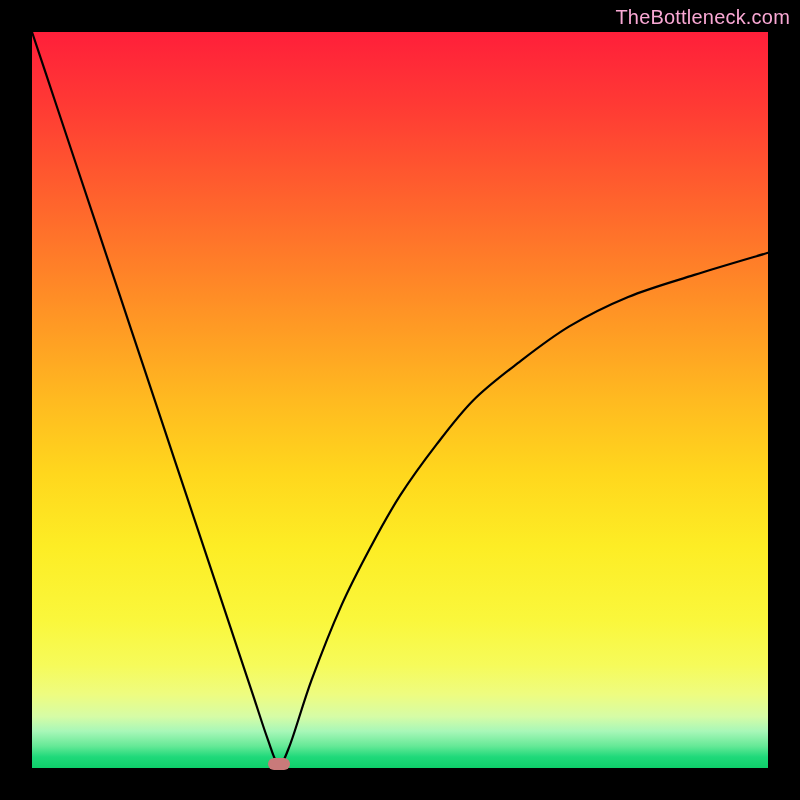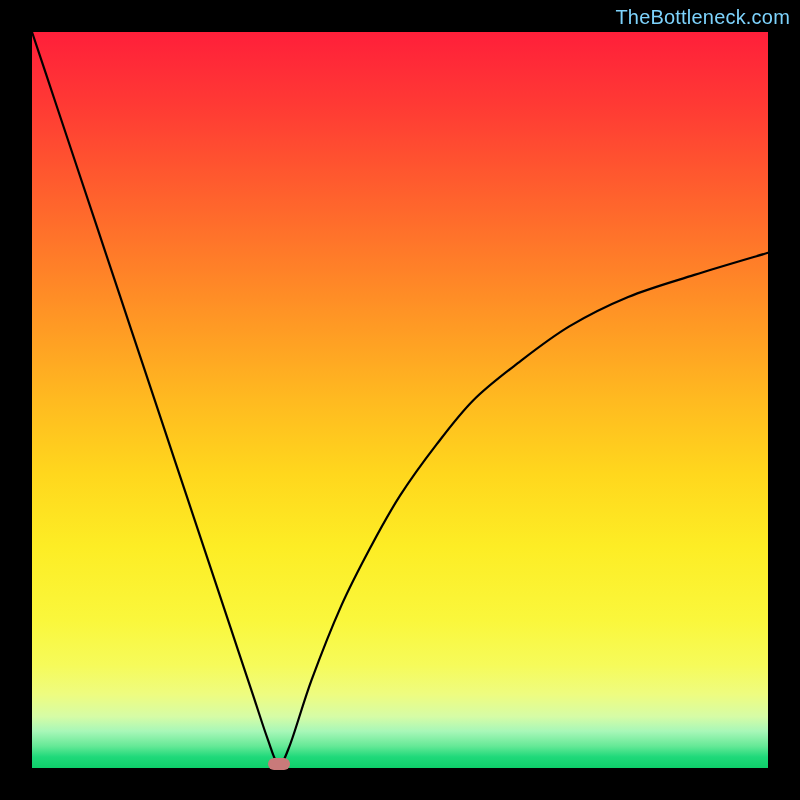--- a/index.html
+++ b/index.html
@@ -41,21 +41,21 @@
         #a8f7b8 95%,
         #66e997 97%,
         #1fd97a 98.5%,
         #0ecf6a 100%
       );
   }
   .watermark {
     position: absolute;
     top: 6px;
     right: 10px;
-    color: #7dd3fc;
+    color: #f9a8d4;
     font-size: 20px;
     letter-spacing: 0.2px;
     user-select: none;
   }
   .min-marker {
     position: absolute;
     width: 22px;
     height: 12px;
     border-radius: 6px;
     background: #c97a7a;

